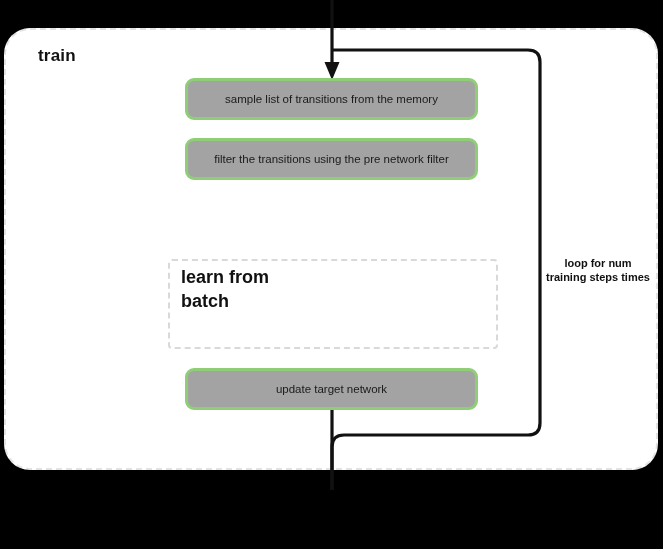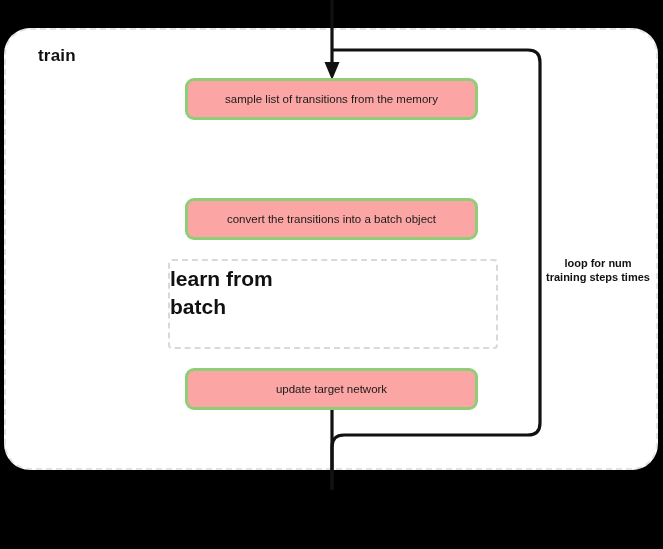--- a/index.html
+++ b/index.html
@@ -43,21 +43,21 @@
     color: #111111;
     letter-spacing: 0.2px;
   }
 
   
   .proc-box {
     position: absolute;
     left: 185px;
     width: 293px;
     height: 42px;
-    background: #fca5a5;
+    background: #a3a3a3;
     border: 3px solid #8fce77;
     border-radius: 9px;
     box-sizing: border-box;
     display: flex;
     align-items: center;
     justify-content: center;
   }
   .proc-box span {
     font-size: 11.5px;
     color: #1a1a1a;
@@ -77,24 +77,24 @@
     top: 259px;
     width: 330px;
     height: 90px;
     background: #ffffff;
     border: 2px dashed #d9d9d9;
     border-radius: 4px;
     box-sizing: border-box;
   }
   .sub-block-title {
     position: absolute;
-    left: 170px;
+    left: 181px;
     top: 265px;
     width: 140px;
-    font-size: 21px;
+    font-size: 18px;
     font-weight: bold;
     color: #111111;
     line-height: 1.35;
   }
 
   
   .loop-label {
     position: absolute;
     left: 546px;
     top: 213px;
@@ -136,22 +136,22 @@
     </g>
 
     <g>
       <path d="M332,410 L332,490" stroke="#111111" stroke-width="3.2" fill="none"></path>
     </g>
   </svg>
 
   <div class="proc-box box-1">
     <span>sample list of transitions from the memory</span>
   </div>
-  <div class="proc-box box-3">
-    <span>convert the transitions into a batch object</span>
+  <div class="proc-box box-2">
+    <span>filter the transitions using the pre network filter</span>
   </div>
 
   <div class="sub-block"></div>
   <div class="sub-block-title">learn from batch</div>
 
   <div class="proc-box box-4">
     <span>update target network</span>
   </div>
 
   <div class="loop-label">loop for num training steps times</div>

